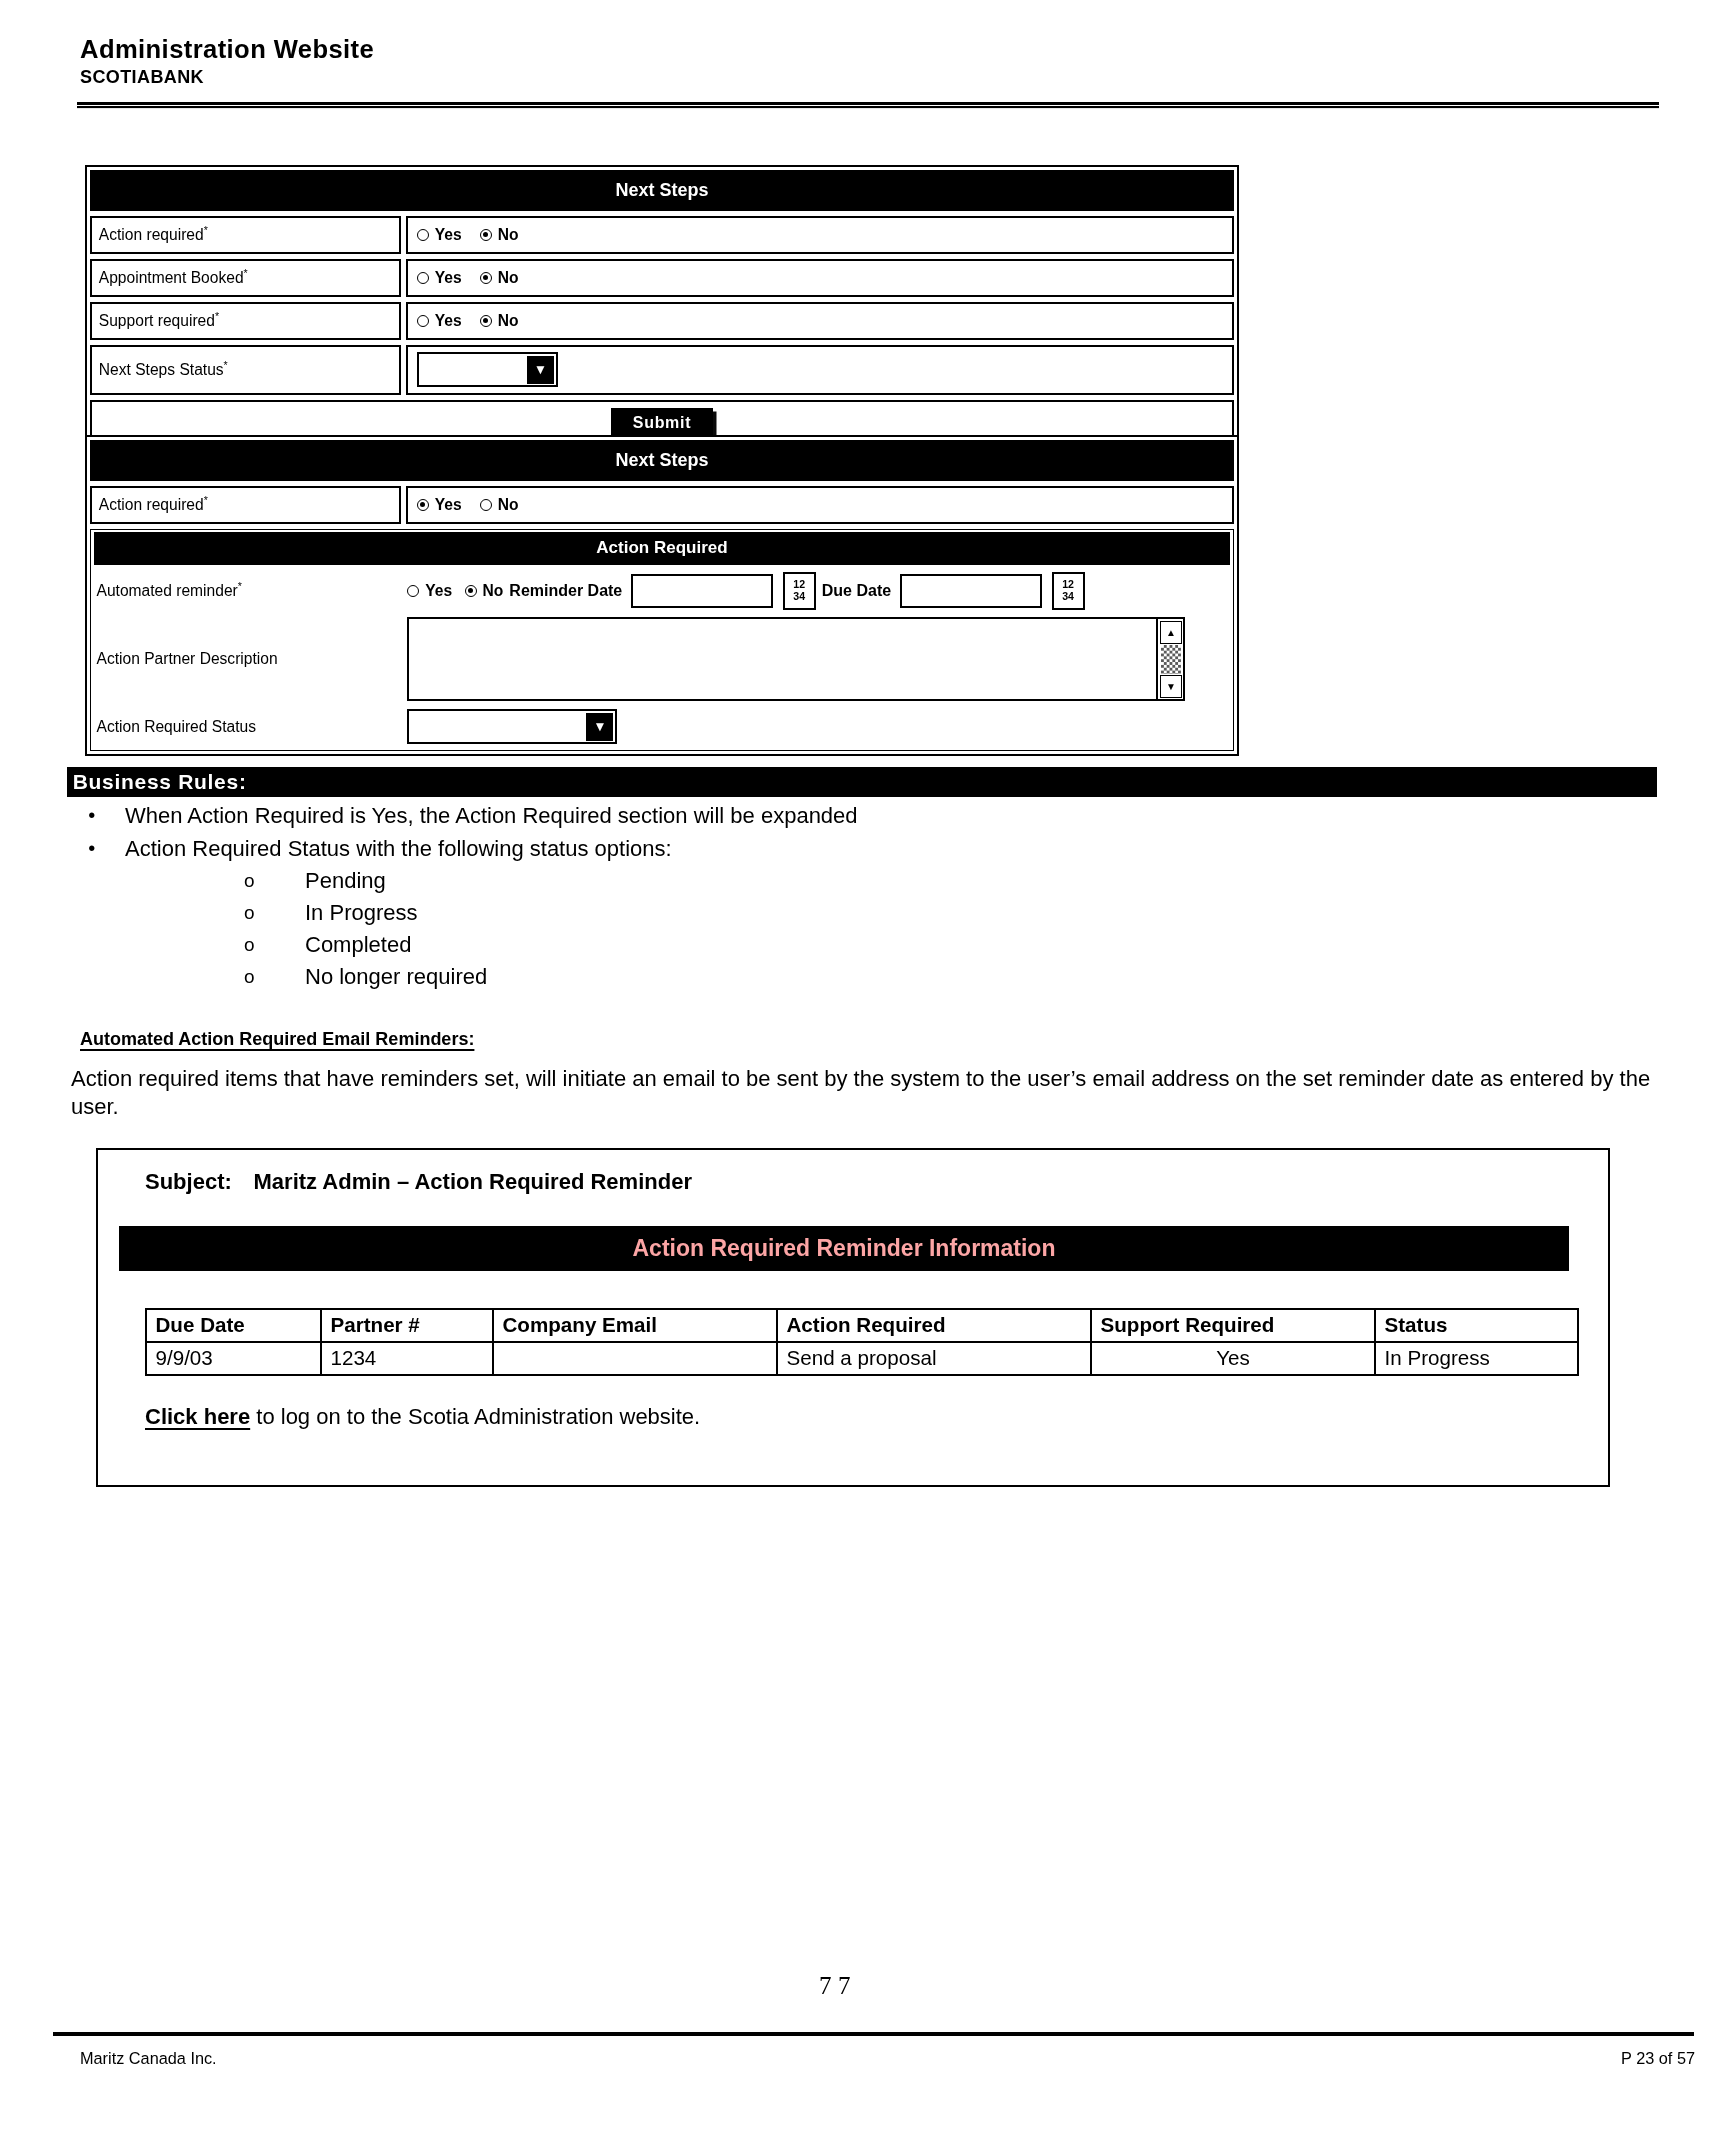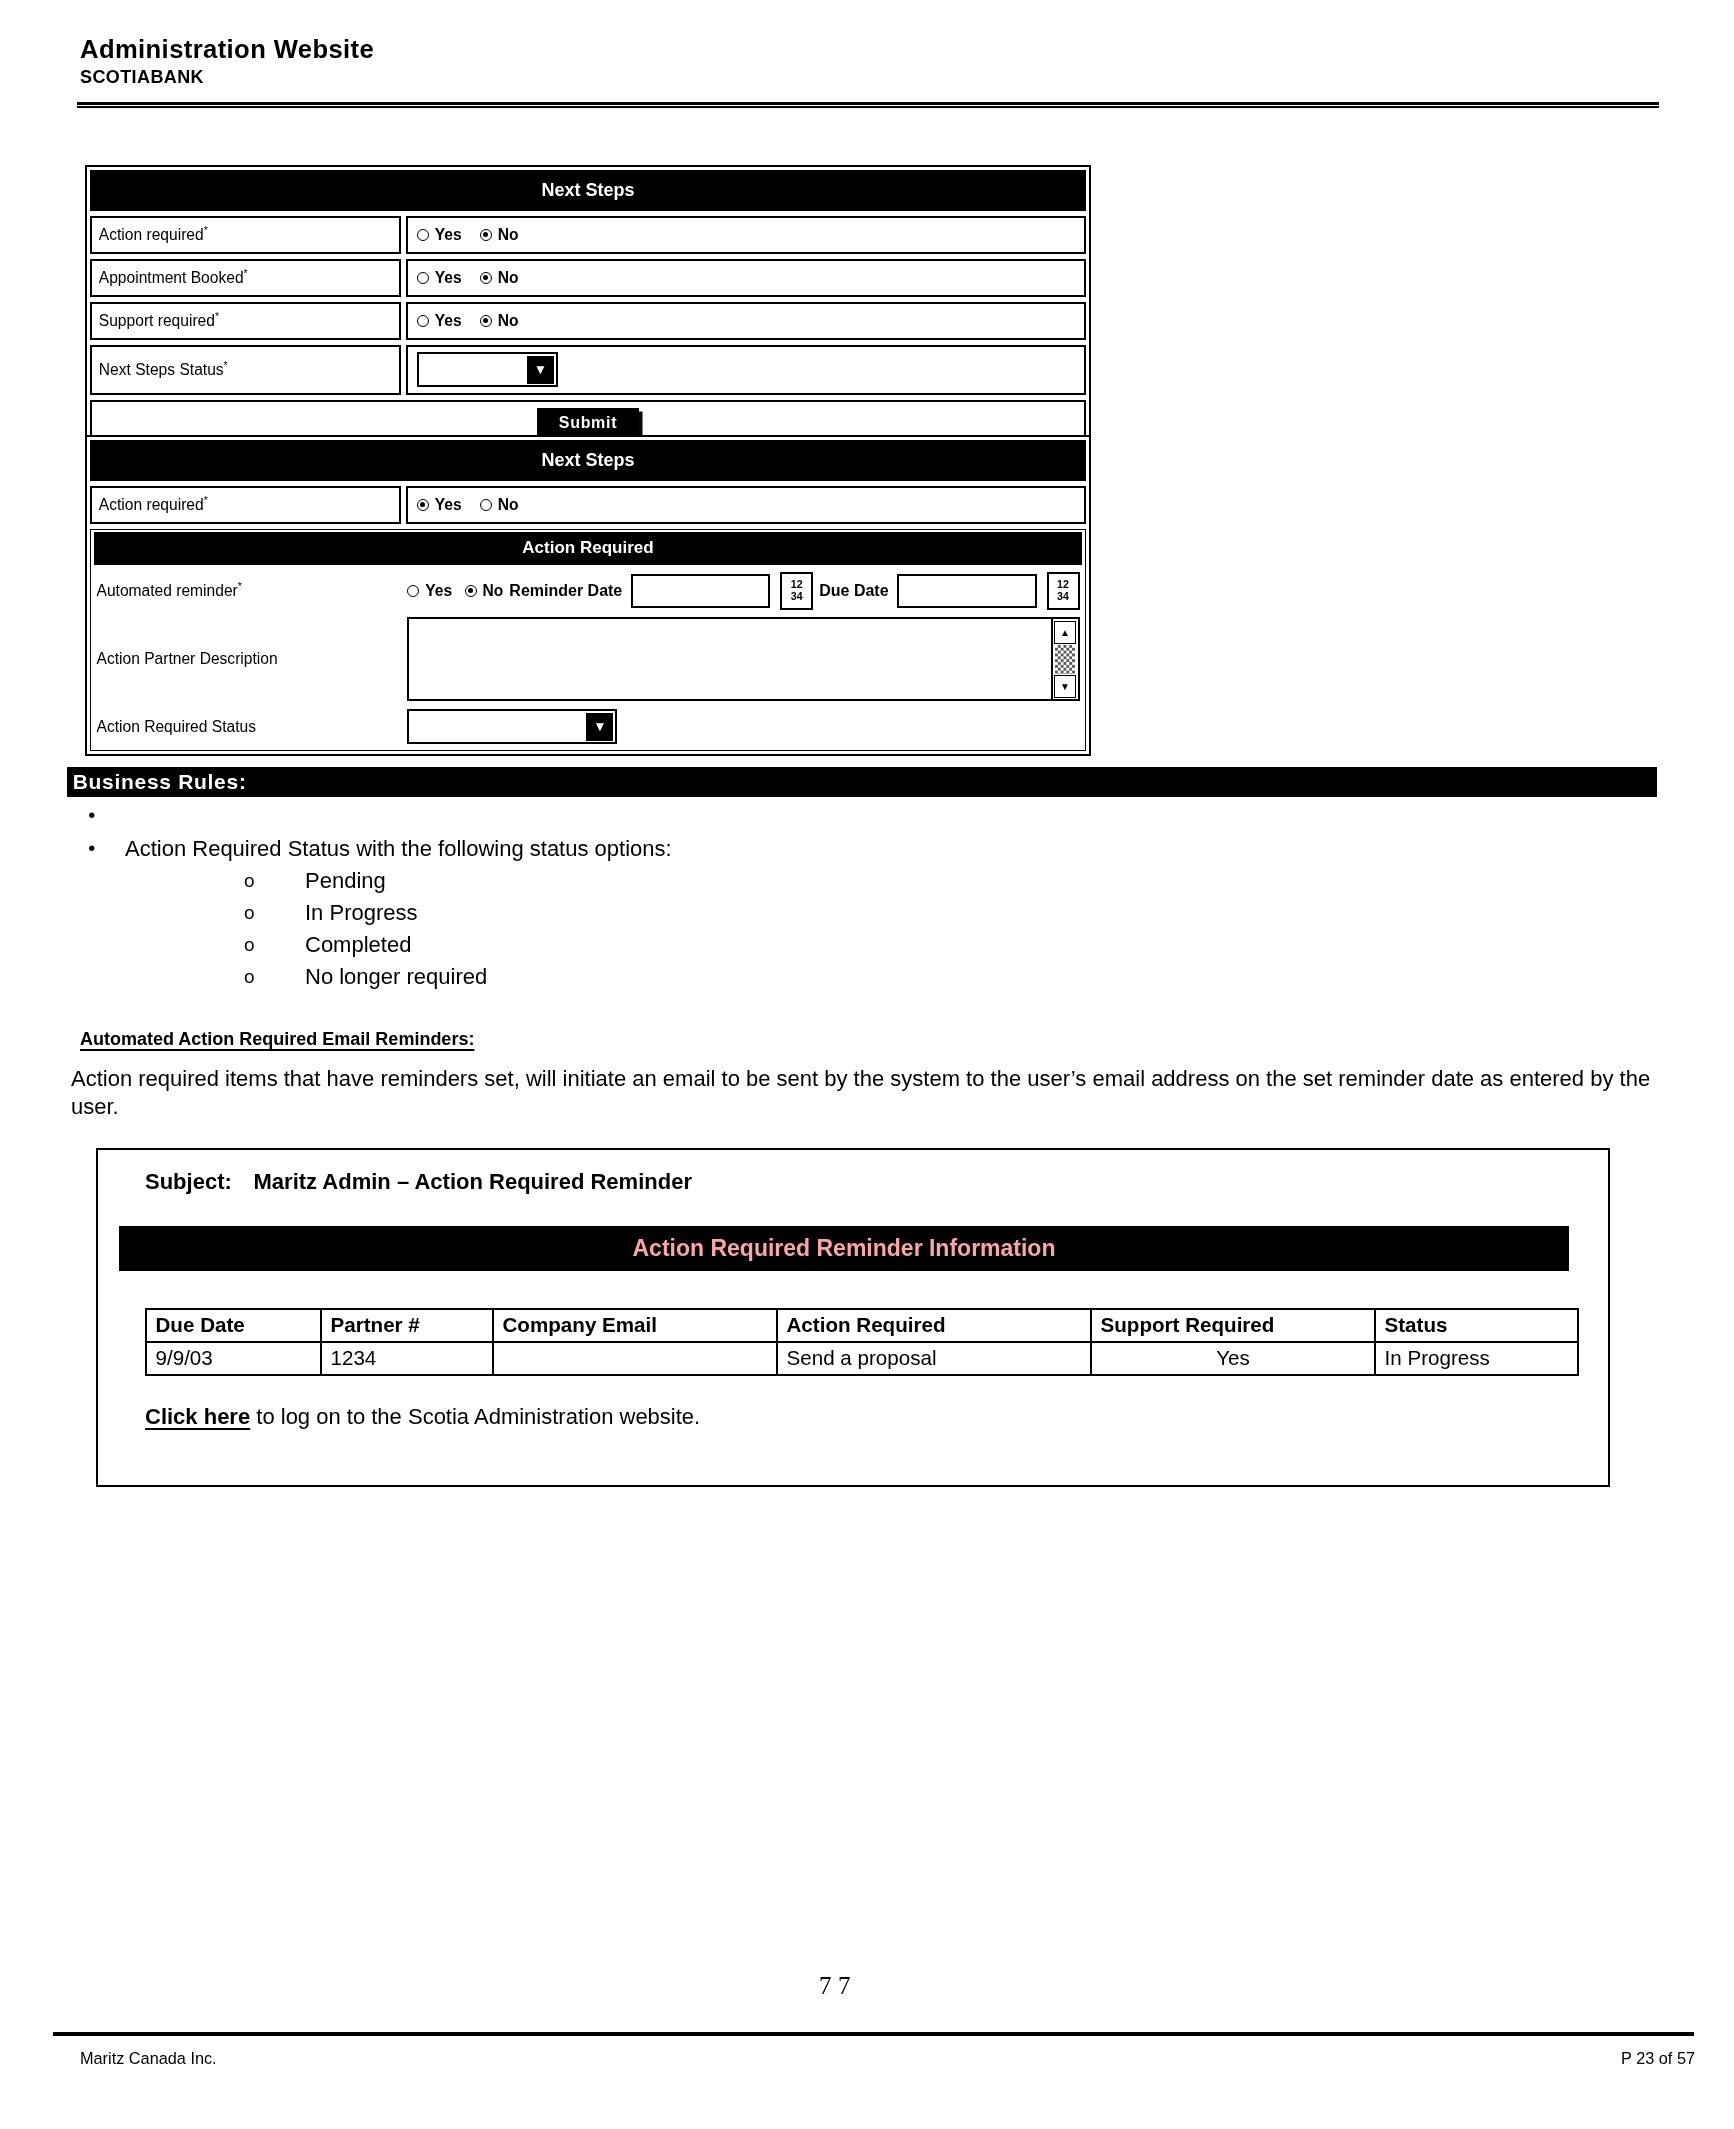--- a/index.html
+++ b/index.html
@@ -10,21 +10,21 @@
     overflow:hidden; margin:0 auto;
   }
 
   
   .doc-header { position:absolute; left:80px; top:35px; }
   .doc-title { font-size:25.6px; font-weight:bold; letter-spacing:0.4px; }
   .doc-subtitle { font-size:18px; font-weight:bold; margin-top:2.8px; letter-spacing:0.4px; }
   .header-rule { position:absolute; left:77px; top:102px; width:1582px; height:3.5px; background:#000; border-bottom:1.4px solid #fff; box-shadow:0 2.1px 0 #000; }
 
   
-  .panel { position:absolute; left:85px; width:1006px; border:2.1px solid #000; background:#fff; padding:2.8px; }
+  .panel { position:absolute; left:85px; width:1154px; border:2.1px solid #000; background:#fff; padding:2.8px; }
   #form1 { top:165px; }
   #form2 { top:435px; }
   .panel-title { background:#000; color:#fff; font-weight:bold; font-size:18px; text-align:center; padding:10px 0; }
   .frow { display:flex; gap:5.7px; margin-top:5px; }
   .fcell { border:2.1px solid #000; display:flex; align-items:center; min-height:38px; }
   .fcell.lbl { width:311px; padding:5.7px 7px; font-size:15.6px; flex-shrink:0; }
   .fcell.val { flex:1; padding:5.7px 8.5px; }
   sup.req { font-size:10.6px; vertical-align:super; line-height:0; }
 
   .radio-group { display:flex; align-items:center; gap:18.5px; }
@@ -245,20 +245,21 @@
     </div>
   </div>
 
   <div class="br-bar">
     <span>Business Rules:</span>
   </div>
 
   <div class="bullets">
     <div class="bullet">
       <span class="bullet-marker">•</span>
+      <span>When Action Required is Yes, the Action Required section will be expanded</span>
     </div>
     <div class="bullet">
       <span class="bullet-marker">•</span>
       <span>Action Required Status with the following status options:</span>
     </div>
     <div class="sub-bullet">
       <span class="sub-marker">o</span>
       <span>Pending</span>
     </div>
     <div class="sub-bullet">

